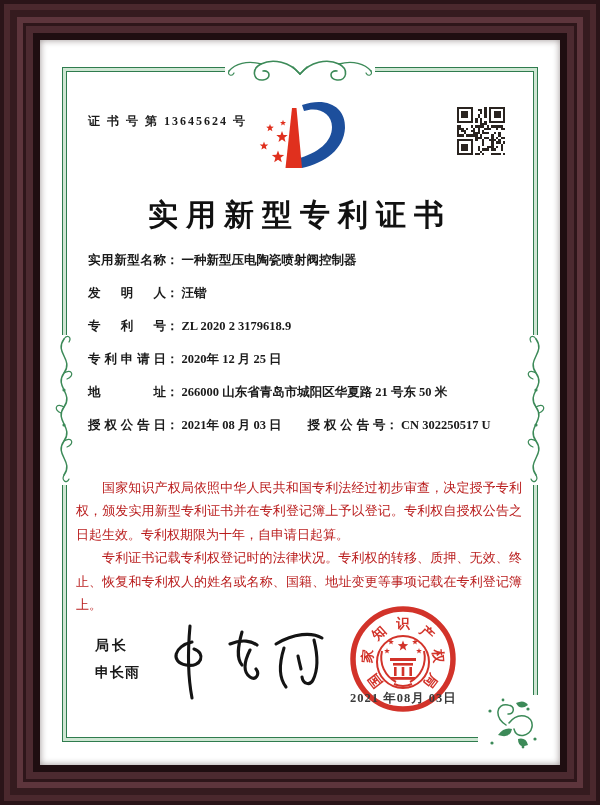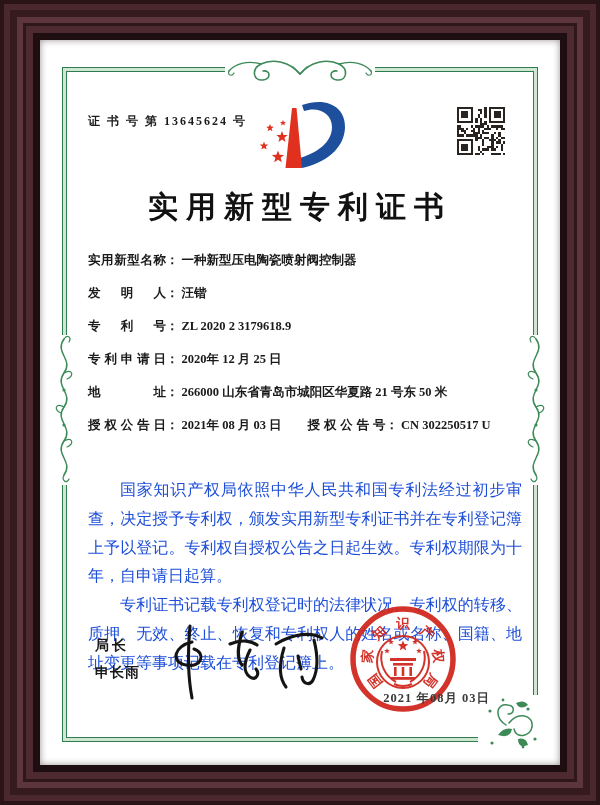--- a/index.html
+++ b/index.html
@@ -25,41 +25,41 @@
   .orn{position:absolute;background:#ffffff;}
   .orn-top{left:185px;top:12px;width:150px;height:36px;}
   .orn-left{left:9px;top:295px;width:30px;height:150px;}
   .orn-right{left:481px;top:295px;width:30px;height:150px;}
   .orn-corner{left:438px;top:655px;width:62px;height:56px;}
   
   .cert-no{position:absolute;left:48px;top:73px;font-size:12px;font-weight:bold;
     letter-spacing:2px;color:#1c1c1c;}
   .logo{position:absolute;left:204px;top:55px;width:112px;height:88px;}
   .qr{position:absolute;right:50px;top:62px;width:58px;height:58px;}
-  .title{position:absolute;left:0;right:0;top:143px;margin:4px;text-align:center;
+  .title{position:absolute;left:0;right:0;top:143px;margin:12px;text-align:center;
     font-size:30px;font-weight:bold;letter-spacing:8px;color:#111;}
   
   .fields{position:absolute;left:48px;right:24px;top:210px;font-size:12.5px;
     font-weight:bold;color:#1a1a1a;}
   .field-row{height:20px;line-height:20px;margin-bottom:13px;white-space:nowrap;}
   .field-label{display:inline-block;width:78px;text-align:justify;text-align-last:justify;}
   .field-colon{display:inline-block;margin:0 3px 0 0;}
   .field-pair2{margin-left:26px;}
   
-  .body-text{position:absolute;left:48px;right:38px;top:436px;font-size:16px;
-    line-height:1.8;color:#1d4ed8;text-align:justify;}
+  .body-text{position:absolute;left:36px;right:38px;top:436px;font-size:13px;
+    line-height:1.8;color:#b91c1c;text-align:justify;}
   .body-text p{margin:0;text-indent:2em;}
   
   .signer-title{position:absolute;left:55px;top:597px;font-size:14px;font-weight:bold;
     letter-spacing:3px;color:#1a1a1a;font-family:"Liberation Sans", sans-serif;}
   .signer-name{position:absolute;left:55px;top:624px;font-size:14px;font-weight:bold;
     letter-spacing:1px;color:#1a1a1a;font-family:"Liberation Sans", sans-serif;}
   .signature{position:absolute;left:118px;top:580px;width:175px;height:82px;}
   .seal{position:absolute;left:308px;top:564px;width:110px;height:110px;opacity:.94;}
-  .seal-date{position:absolute;left:310px;top:650px;width:140px;text-align:right;
+  .seal-date{position:absolute;left:310px;top:650px;width:140px;text-align:left;
     font-size:12.5px;font-weight:bold;color:#3a3a3a;letter-spacing:1px;}
   .g-stroke{stroke:#3c8a58;fill:none;stroke-linecap:round;}
   .g-fill{fill:#3c8a58;stroke:none;}
 </style>
 </head>
 <body>
 
 <div class="certificate">
   <div class="frame"></div>
 

